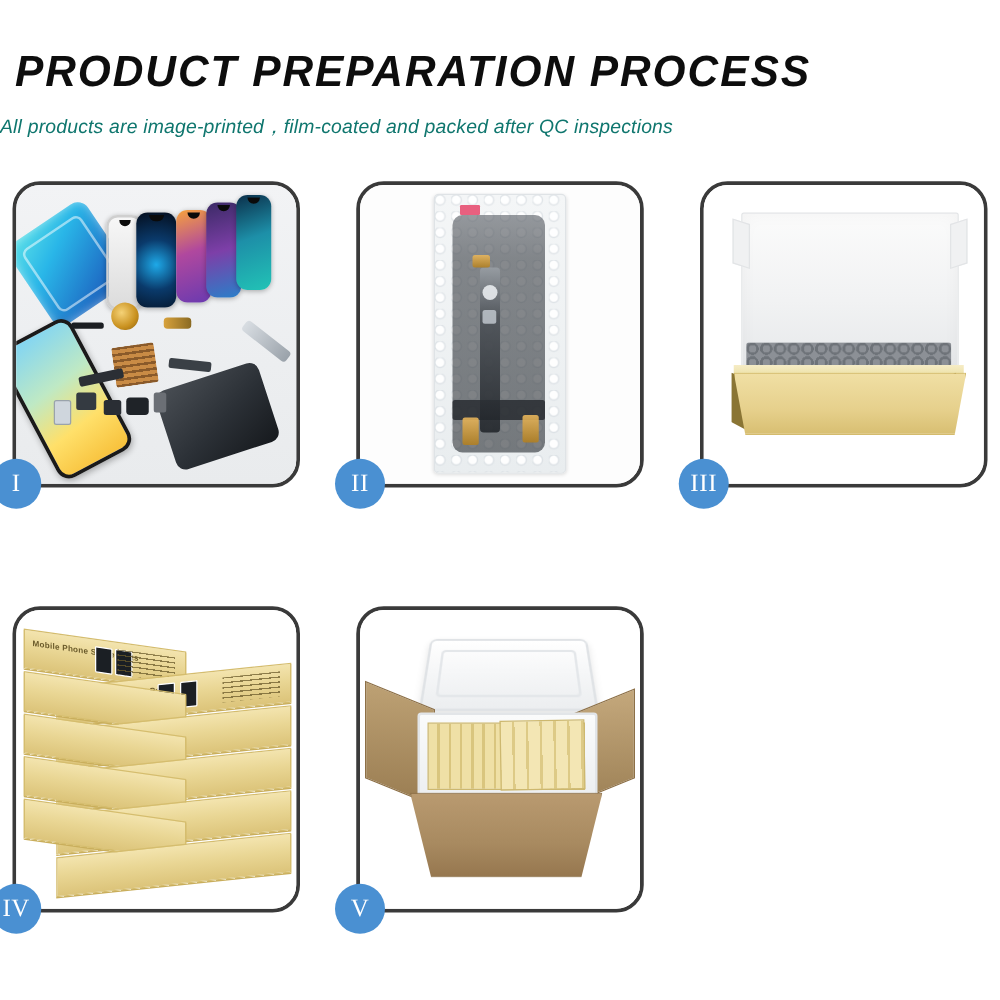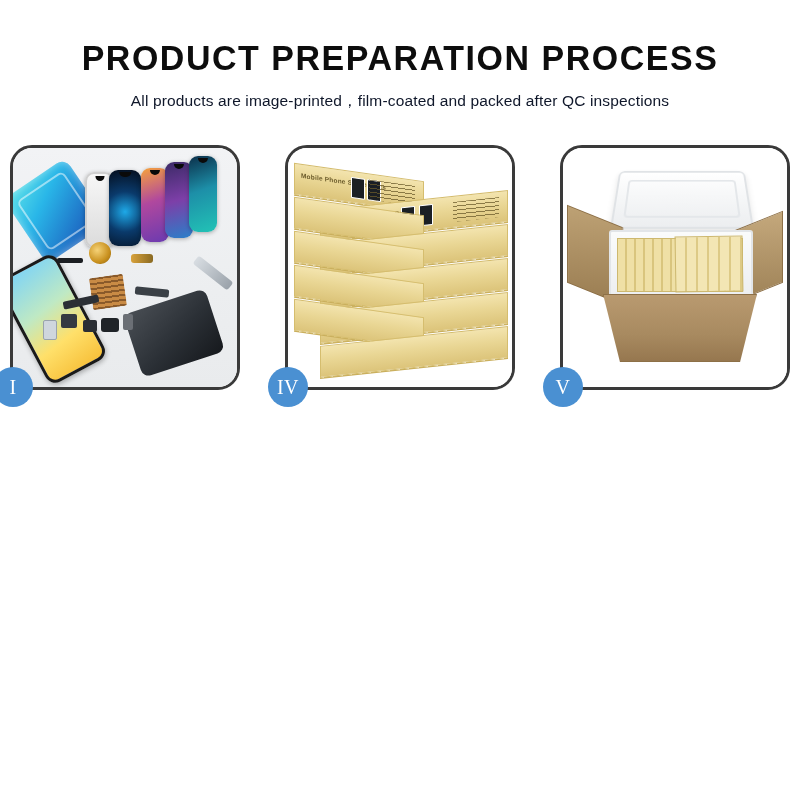--- a/index.html
+++ b/index.html
@@ -6,36 +6,36 @@
   body{
     width:800px;height:800px;
     background:#ffffff;
     font-family:"Liberation Sans", sans-serif;
     overflow:hidden;
     position:relative;
   }
   .page{width:800px;height:800px;position:relative;}
 
   
-  .header{text-align:center;padding-top:40px;}
+  .header{padding-top:40px;font-style:italic;}
   .title{
     font-size:35px;
     font-weight:700;
     letter-spacing:1.6px;
     color:#0d0d0d;
     line-height:1;
     white-space:nowrap;
     font-family:"Liberation Sans", sans-serif;
     transform:scaleX(0.97);
   }
   .subtitle{
     margin-top:16px;
     font-size:15.5px;
     font-weight:400;
-    color:#0f172a;
+    color:#0f766e;
     letter-spacing:0.15px;
     white-space:nowrap;
   }
 
   
   .grid{
     position:absolute;
     left:10px; top:145px;
     width:780px;
     display:grid;
@@ -288,21 +288,52 @@
         <div class="part q7"></div>
         <div class="part q8"></div>
         <div class="part q9"></div>
         <div class="tweez"></div>
       </div>
       <div class="badge">
         <span>I</span>
       </div>
     </div>
 
-
+    <div class="panel">
+      <div class="panel-inner p2">
+        <div class="bubblebag">
+          <div class="lcd"></div>
+          <div class="connbar"></div>
+          <div class="flex"></div>
+          <div class="flexdot"></div>
+          <div class="flexdot2"></div>
+          <div class="goldtab gt1"></div>
+          <div class="goldtab gt2"></div>
+          <div class="goldtab gt3"></div>
+          <div class="pinktag"></div>
+        </div>
+      </div>
+      <div class="badge">
+        <span>II</span>
+      </div>
+    </div>
+
+    <div class="panel">
+      <div class="panel-inner p3">
+        <div class="box3-lid"></div>
+        <div class="box3-foam"></div>
+        <div class="box3-top"></div>
+        <div class="box3-lipL"></div>
+        <div class="box3-lipR"></div>
+        <div class="box3-front"></div>
+      </div>
+      <div class="badge">
+        <span>III</span>
+      </div>
+    </div>
 
     <div class="panel">
       <div class="panel-inner p4">
         <div class="stack">
 
           <div class="sbox sbL" style="top:0px;">
             <div class="lbl">
               <span class="txt">Mobile Phone Spare Parts</span>
               <span class="ph" style="left:56px;"></span>
               <span class="ph" style="left:72px;"></span>

